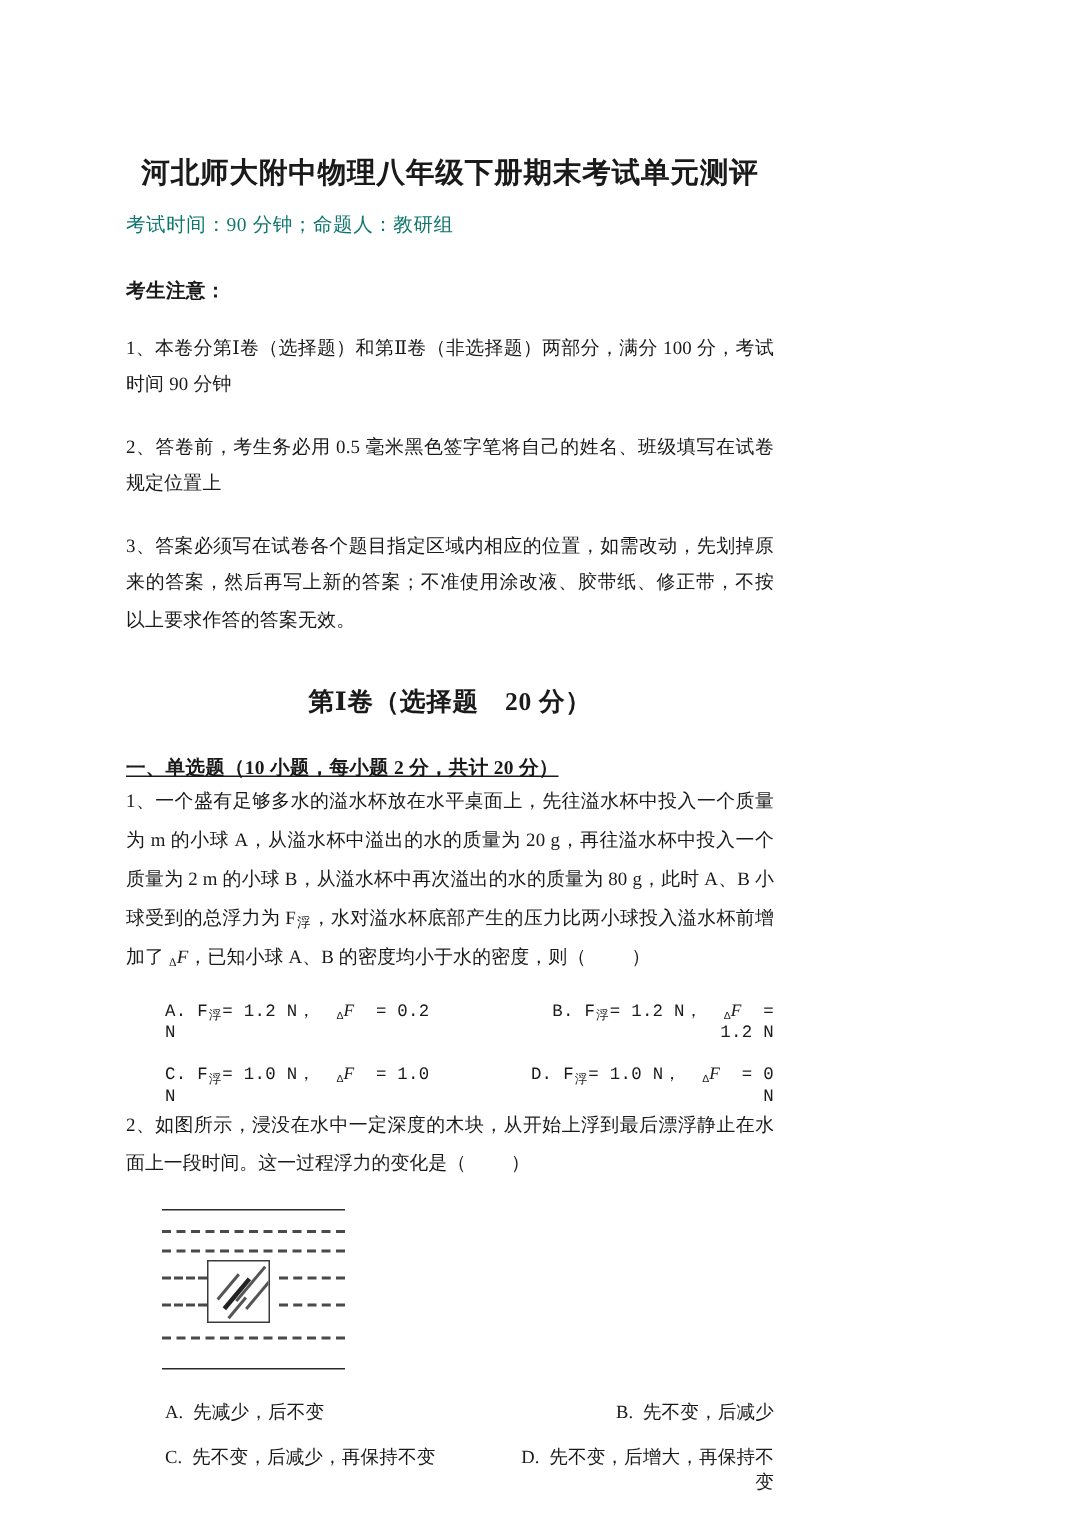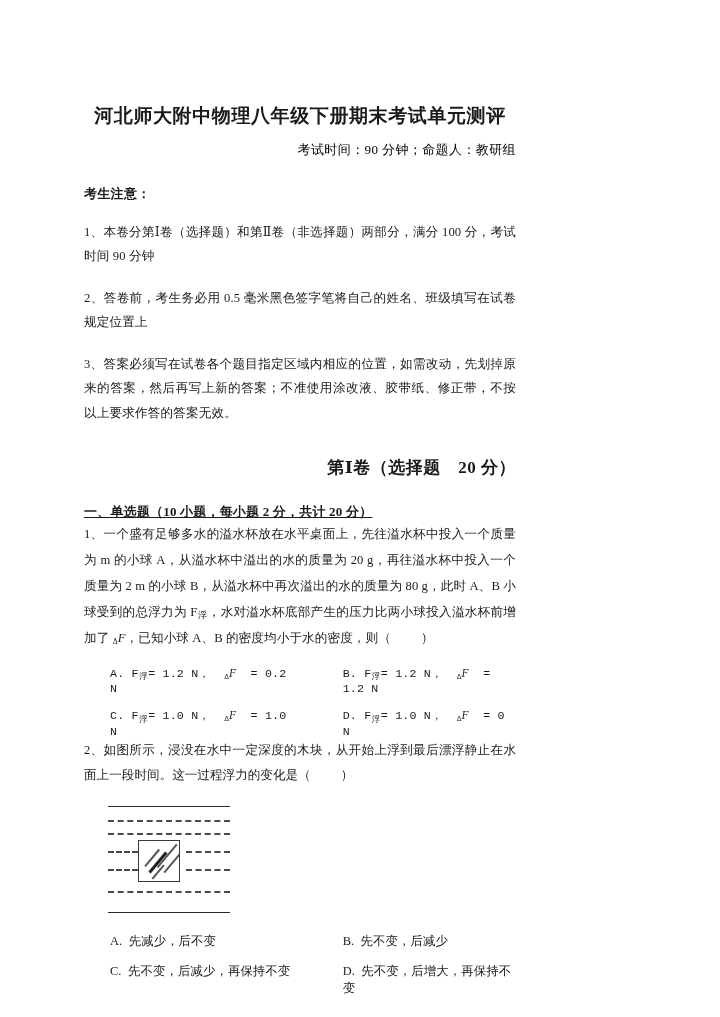--- a/index.html
+++ b/index.html
@@ -28,44 +28,44 @@
   .doc-title {
     margin: 0;
     padding-top: 104px;
     text-align: center;
     font-size: 19px;
     font-weight: bold;
     letter-spacing: 0.6px;
     line-height: 1.25;
   }
   .doc-subtitle {
-    text-align: right;
+    text-align: left;
     font-size: 13px;
     margin-top: 13px;
     letter-spacing: 0.4px;
-    color: #000000;
+    color: #0f766e;
   }
   
   .notice-head {
     margin-top: 26px;
     font-size: 13px;
     font-weight: bold;
     letter-spacing: 0.3px;
   }
   .notice-item {
     margin-top: 17px;
     font-size: 12.6px;
     line-height: 1.95;
     text-align: justify;
     letter-spacing: 0.15px;
   }
   
   .section-title {
     margin-top: 30px;
-    text-align: right;
+    text-align: center;
     font-size: 17px;
     font-weight: bold;
     letter-spacing: 0.5px;
   }
   .group-title {
     margin-top: 24px;
     font-size: 13px;
     font-weight: bold;
     letter-spacing: 0.2px;
     text-decoration: underline;
@@ -111,21 +111,21 @@
     margin-top: 13px;
     letter-spacing: 0.1px;
     gap: 40px;
   }
   .opt-row:first-child { margin-top: 0; }
   .opt {
     box-sizing: border-box;
     padding-left: 26px;
   }
   .opt-a, .opt-c { width: 298px; }
-  .opt-b, .opt-d { width: 254px; padding-left: 4px; }
+  .opt-b, .opt-d { width: 254px; padding-left: 4px; text-align: right; }
   .opt-mono {
     font-family: "Liberation Mono", "DejaVu Sans Mono", monospace;
     font-size: 11.6px;
     letter-spacing: 0.2px;
   }
   
   .figure-wrap {
     margin-top: 14px;
     padding-left: 24px;
   }

